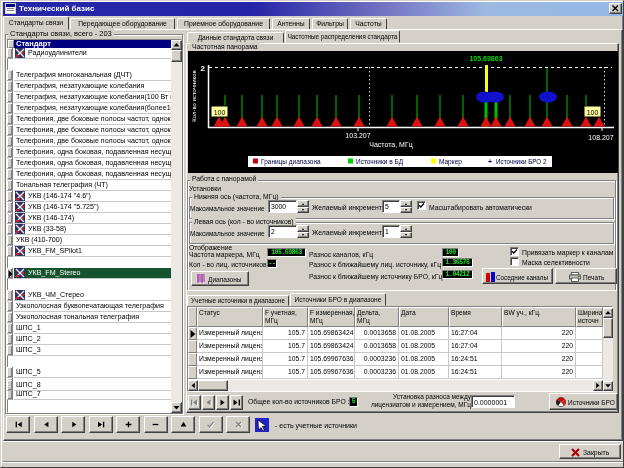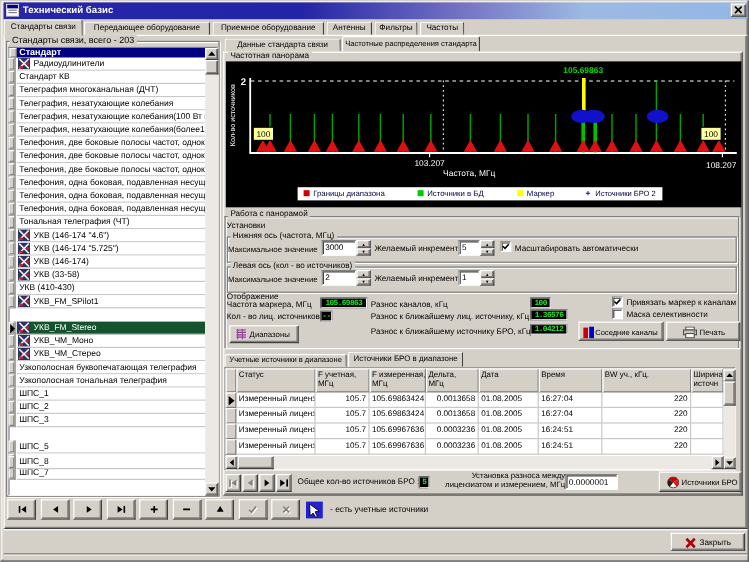--- a/index.html
+++ b/index.html
@@ -73,26 +73,20 @@
         <div class="cell ic">
           <svg width="10" height="10" viewBox="0 0 10 10" style="position:absolute;left:1px;top:0">
             <rect width="10" height="10" fill="#303060"></rect>
             <path d="M1 1 L9 9 M9 1 L1 9" stroke="#f0f0f4" stroke-width="1.3"></path>
             <rect x="1" y="7" width="3" height="2" fill="#cc2222"></rect>
             <rect x="7" y="4" width="2" height="2" fill="#cc2222"></rect>
           </svg>
           <span>Радиоудлинители</span>
         </div>
       </div>
-      <div class="row" style="top:11px">
-        <div class="ind"></div>
-        <div class="cell">
-          <span>Стандарт КВ</span>
-        </div>
-      </div>
       <div class="row" style="top:22px">
         <div class="ind"></div>
         <div class="cell">
           <span>Телеграфия многоканальная  (ДЧТ)</span>
         </div>
       </div>
       <div class="row" style="top:33px">
         <div class="ind"></div>
         <div class="cell">
           <span>Телеграфия, незатухающие колебания</span>
@@ -196,21 +190,21 @@
             <path d="M1 1 L9 9 M9 1 L1 9" stroke="#f0f0f4" stroke-width="1.3"></path>
             <rect x="1" y="7" width="3" height="2" fill="#cc2222"></rect>
             <rect x="7" y="4" width="2" height="2" fill="#cc2222"></rect>
           </svg>
           <span>УКВ (33-58)</span>
         </div>
       </div>
       <div class="row" style="top:187px">
         <div class="ind"></div>
         <div class="cell">
-          <span>УКВ (410-430)</span>
+          <span>УКВ (410-700)</span>
         </div>
       </div>
       <div class="row" style="top:198px">
         <div class="ind"></div>
         <div class="cell ic">
           <svg width="10" height="10" viewBox="0 0 10 10" style="position:absolute;left:1px;top:0">
             <rect width="10" height="10" fill="#303060"></rect>
             <path d="M1 1 L9 9 M9 1 L1 9" stroke="#f0f0f4" stroke-width="1.3"></path>
             <rect x="1" y="7" width="3" height="2" fill="#cc2222"></rect>
             <rect x="7" y="4" width="2" height="2" fill="#cc2222"></rect>
@@ -225,32 +219,20 @@
           </svg>
         </div>
         <div class="cell ic" style="background:#14532d;color:#fff">
           <svg width="10" height="10" viewBox="0 0 10 10" style="position:absolute;left:1px;top:0">
             <rect width="10" height="10" fill="#303060"></rect>
             <path d="M1 1 L9 9 M9 1 L1 9" stroke="#f0f0f4" stroke-width="1.3"></path>
             <rect x="1" y="7" width="3" height="2" fill="#cc2222"></rect>
             <rect x="7" y="4" width="2" height="2" fill="#cc2222"></rect>
           </svg>
           <span>УКВ_FM_Stereo</span>
-        </div>
-      </div>
-      <div class="row" style="top:231px">
-        <div class="ind"></div>
-        <div class="cell ic">
-          <svg width="10" height="10" viewBox="0 0 10 10" style="position:absolute;left:1px;top:0">
-            <rect width="10" height="10" fill="#303060"></rect>
-            <path d="M1 1 L9 9 M9 1 L1 9" stroke="#f0f0f4" stroke-width="1.3"></path>
-            <rect x="1" y="7" width="3" height="2" fill="#cc2222"></rect>
-            <rect x="7" y="4" width="2" height="2" fill="#cc2222"></rect>
-          </svg>
-          <span>УКВ_ЧМ_Моно</span>
         </div>
       </div>
       <div class="row" style="top:242px">
         <div class="ind"></div>
         <div class="cell ic">
           <svg width="10" height="10" viewBox="0 0 10 10" style="position:absolute;left:1px;top:0">
             <rect width="10" height="10" fill="#303060"></rect>
             <path d="M1 1 L9 9 M9 1 L1 9" stroke="#f0f0f4" stroke-width="1.3"></path>
             <rect x="1" y="7" width="3" height="2" fill="#cc2222"></rect>
             <rect x="7" y="4" width="2" height="2" fill="#cc2222"></rect>

